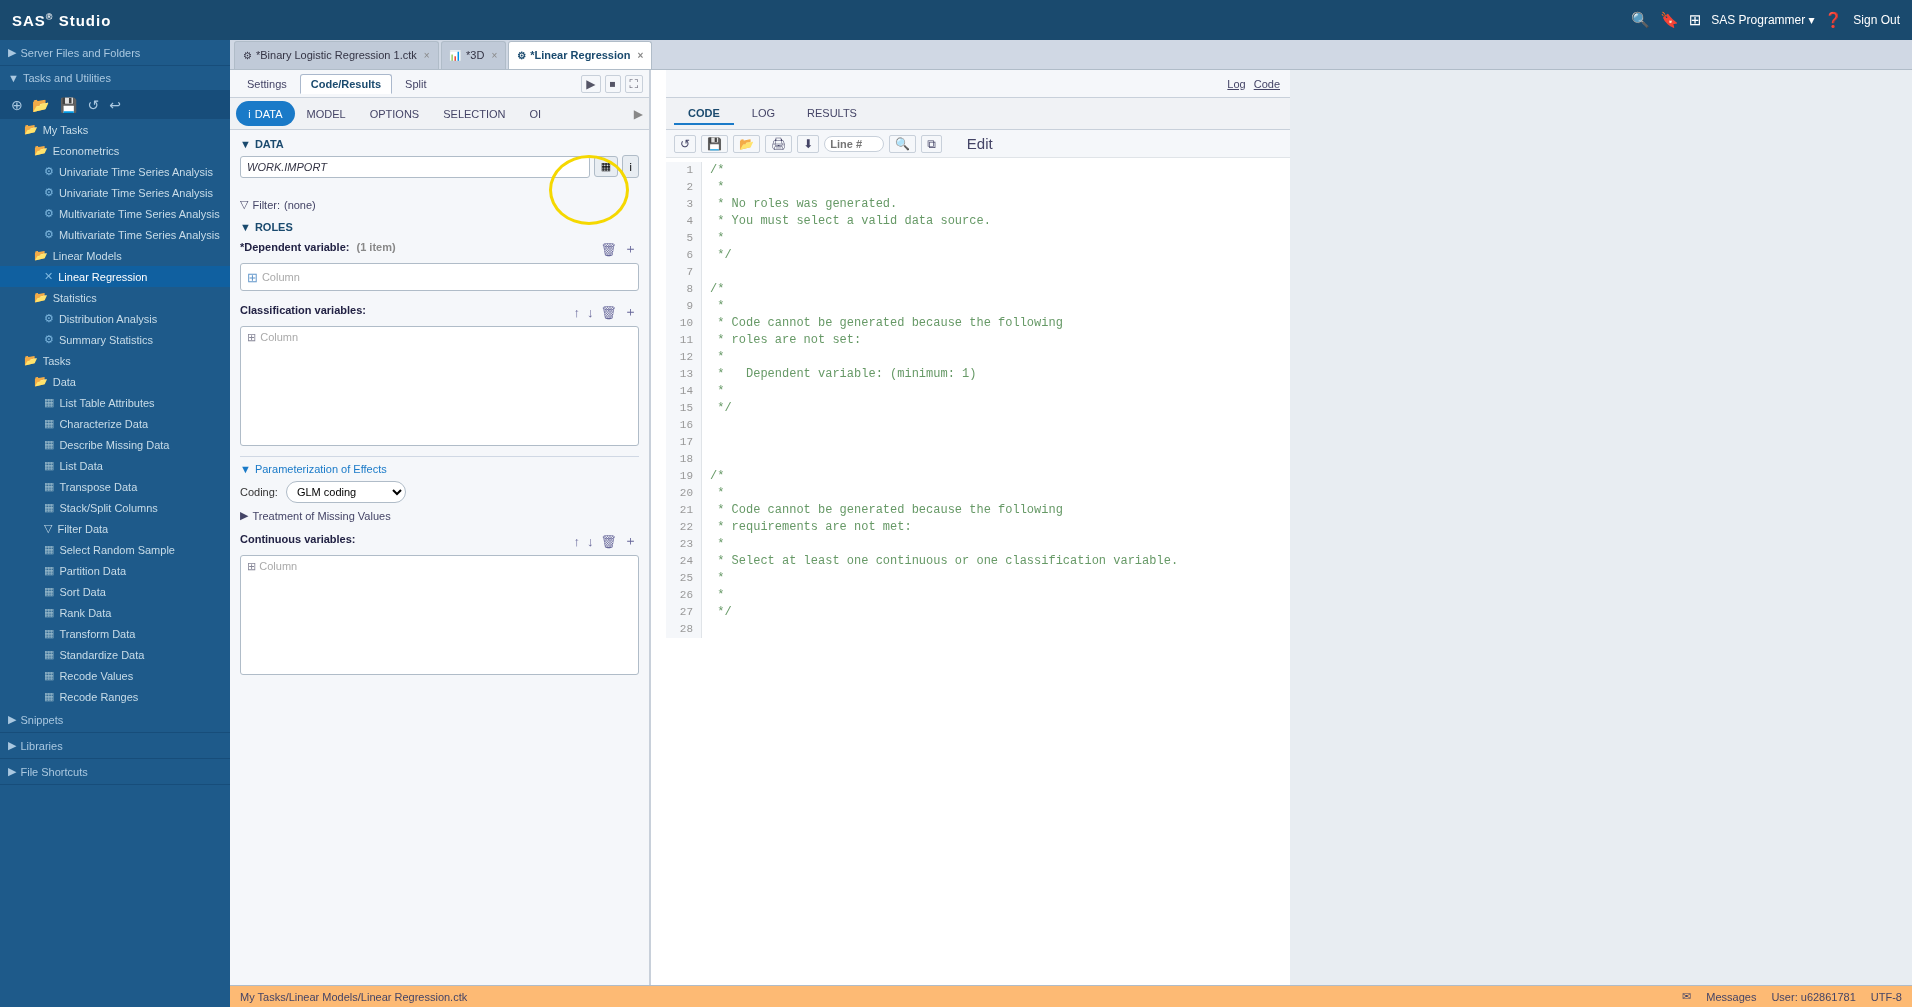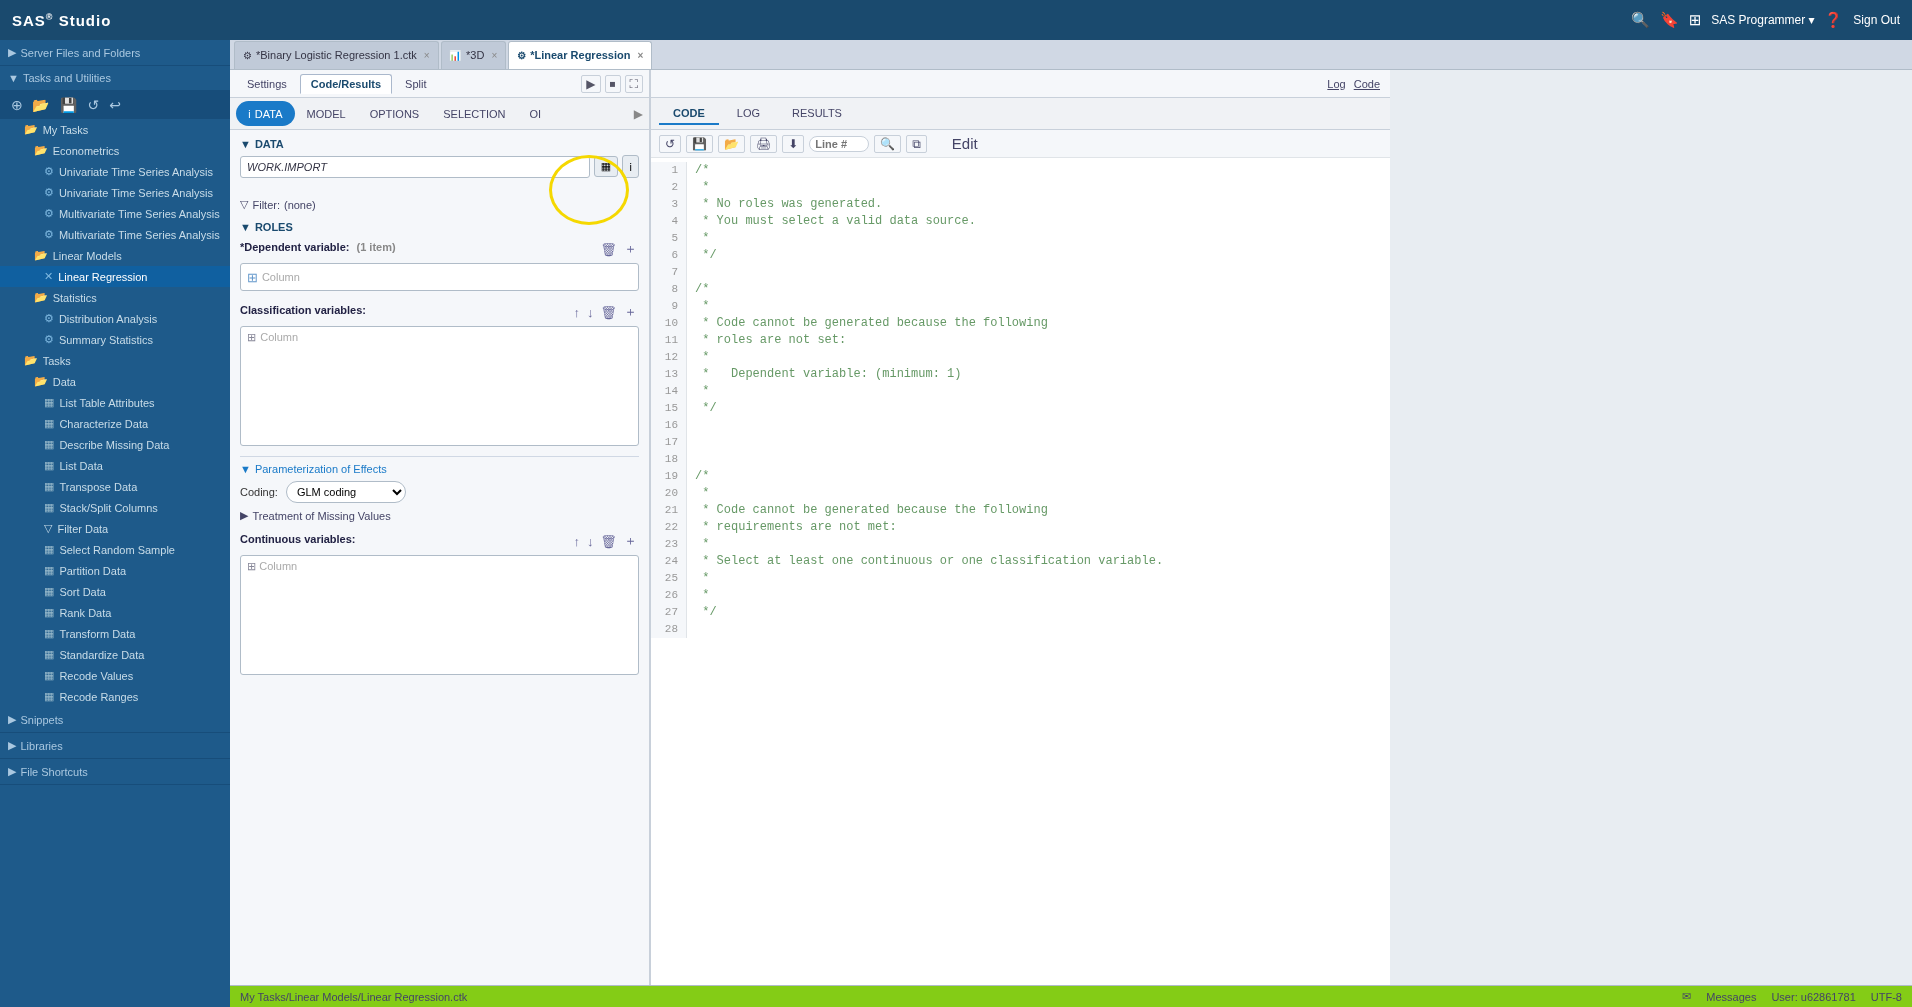--- a/index.html
+++ b/index.html
@@ -337,26 +337,27 @@
       border-radius: 3px;
       background: #fff;
       min-height: 120px;
       padding: 4px 6px;
       font-size: 11px;
       color: #889;
     }
 
     
     #right-panel {
-      width: 740px;
+      width: 640px;
       background: #fff;
       display: flex;
       flex-direction: column;
       border-left: 1px solid #c8d0da;
       flex-shrink: 0;
+      padding-left: 15px;
     }
     #code-tabs {
       display: flex;
       background: #f0f2f5;
       border-bottom: 1px solid #c8d0da;
       height: 32px;
       align-items: center;
       padding: 0 8px;
       gap: 4px;
     }
@@ -426,21 +427,21 @@
     .code-line-content {
       padding-left: 8px;
       color: #336;
       white-space: pre;
     }
     .code-comment { color: #669966; }
 
     
     #status-bar {
       height: 22px;
-      background: #84cc16;
+      background: #fdba74;
       display: flex;
       align-items: center;
       padding: 0 10px;
       font-size: 11px;
       color: #446;
       gap: 10px;
       border-top: 1px solid #b0bcc8;
     }
     .status-left { flex: 1; }
     .status-right { display: flex; gap: 15px; align-items: center; }

